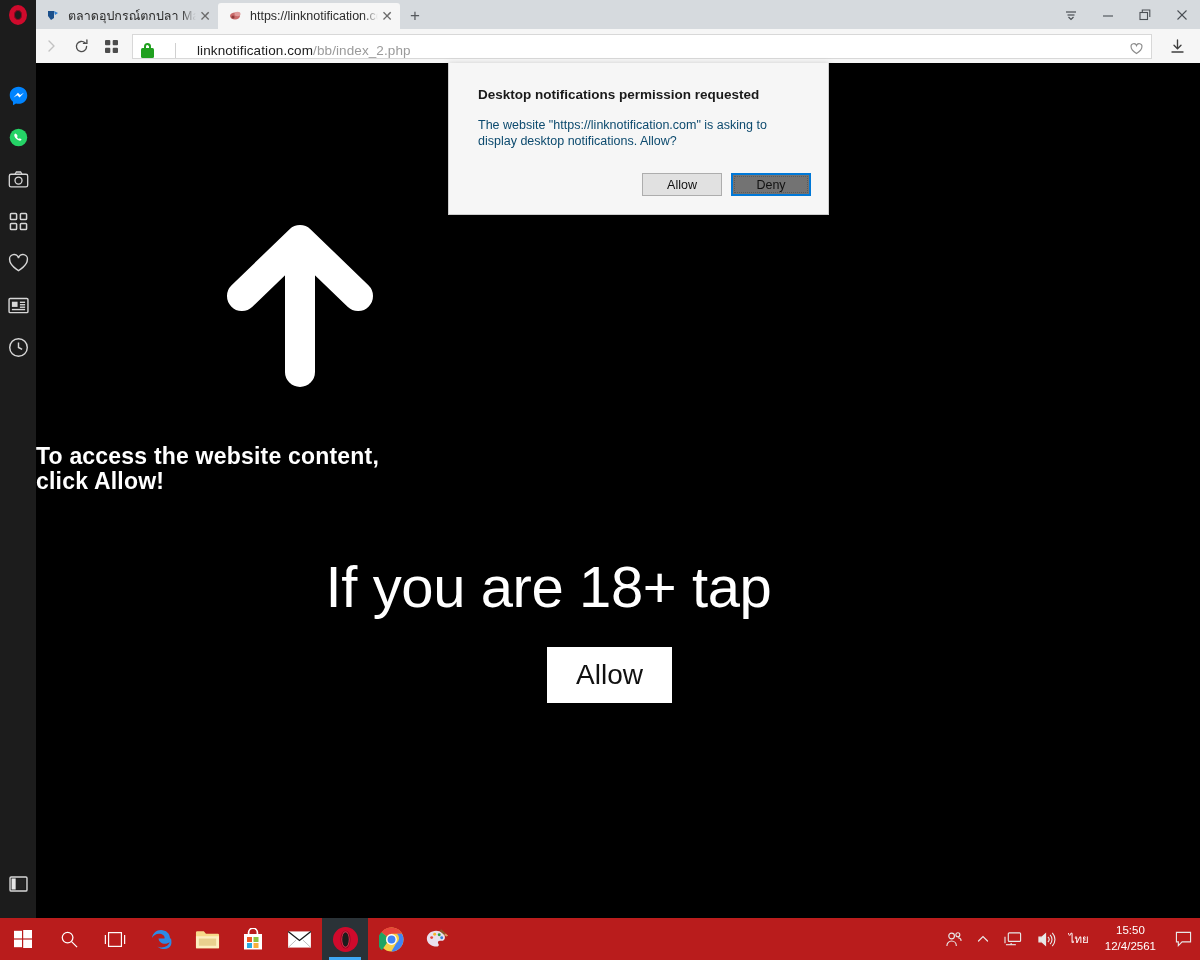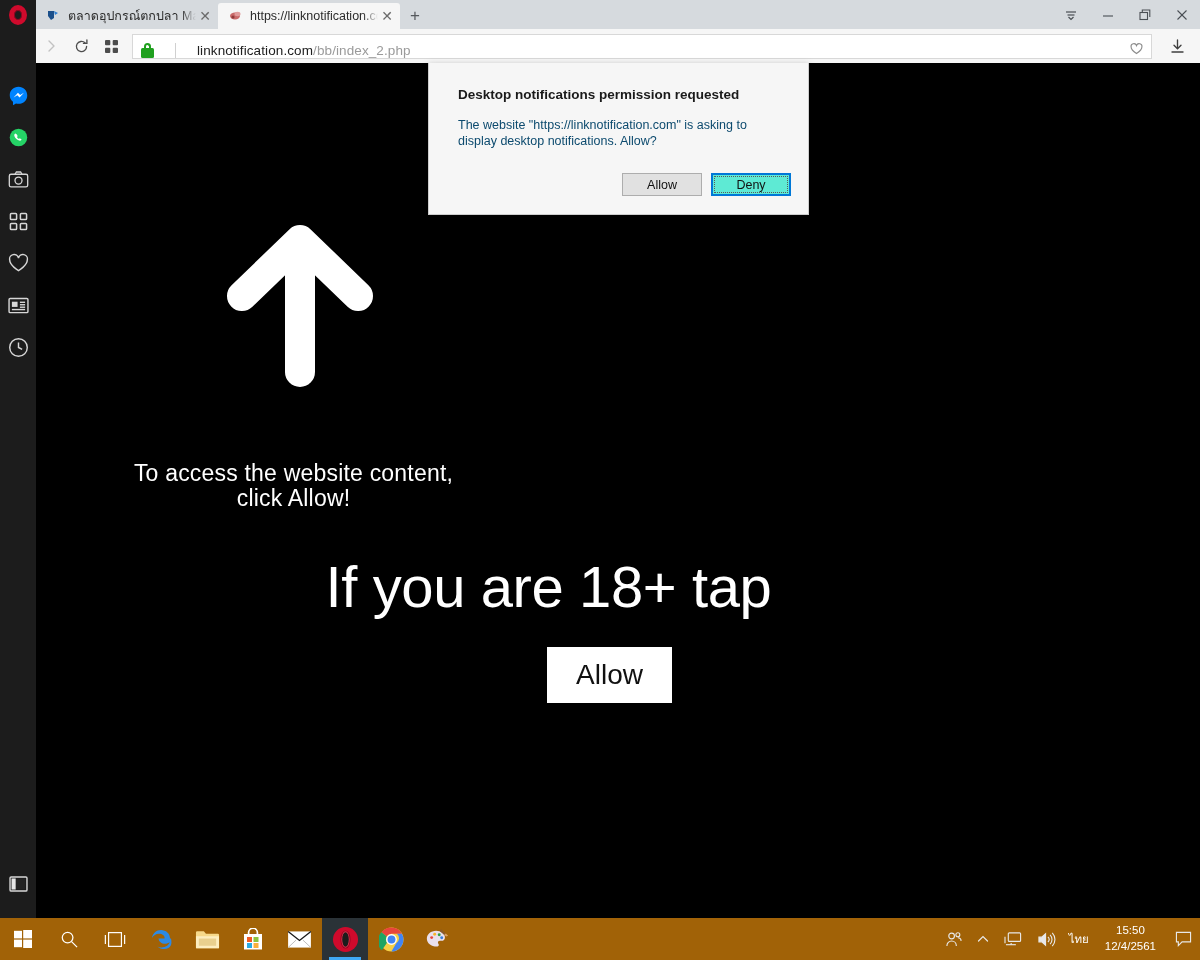--- a/index.html
+++ b/index.html
@@ -101,62 +101,62 @@
   .sb-item.first { margin-top: 45px; }
   .sb-spacer { flex: 1 1 auto; }
 
   
   .viewport {
     position: absolute; left: 36px; top: 63px; width: 1164px; height: 855px;
     background: #000; overflow: hidden;
   }
   .arrow-wrap { position: absolute; left: 179px; top: 157px; width: 170px; height: 168px; }
   .page-text1 {
-    position: absolute; left: 0; top: 398px; width: 515px;
-    text-align: center; color: #fff;
-    font-size: 23px; line-height: 1.1; letter-spacing: .2px;
+    position: absolute; left: 0; top: 381px; width: 515px;
+    color: #fff;
+    font-size: 23px; line-height: 1.1; letter-spacing: .2px; font-weight: bold;
   }
   .page-text2 {
     position: absolute; left: 0; top: 495px; width: 1025px;
     text-align: center; color: #fff;
     font-size: 58px; line-height: 1; letter-spacing: -.4px; font-weight: 400;
   }
   .page-allow-btn {
     position: absolute; left: 511px; top: 584px; width: 125px; height: 56px;
     background: #fff; color: #111;
     display: flex; align-items: center; justify-content: center;
     font-size: 28px;
   }
 
   
   .dialog {
-    position: absolute; left: 428px; top: 63px; width: 381px; height: 152px;
+    position: absolute; left: 448px; top: 63px; width: 381px; height: 152px;
     background: #f6f6f6;
     border: 1px solid #cdcdcd; border-top: none;
     box-shadow: 0 2px 7px rgba(0,0,0,.28);
     padding: 24px 28px 0 29px;
   }
   .dialog-title { font-size: 13.5px; font-weight: bold; color: #1a1a1a; margin-bottom: 15px; }
   .dialog-body { font-size: 12.5px; color: #0c4a6e; line-height: 1.28; }
   .dialog-actions { position: absolute; right: 17px; bottom: 18px; display: flex; gap: 9px; }
   .dlg-btn {
     width: 80px; height: 23px; font-size: 12.5px; color: #111;
     background: #e1e1e1; border: 1px solid #adadad;
     display: flex; align-items: center; justify-content: center;
   }
-  .dlg-btn.focused { border: 2px solid #0078d7; background: #5eead4; position: relative; }
+  .dlg-btn.focused { border: 2px solid #0078d7; background: #737373; position: relative; }
   .dlg-btn.focused::after {
     content: ""; position: absolute; left: 1px; top: 1px; right: 1px; bottom: 1px;
     border: 1px dotted #5a5a5a;
   }
 
   
   .taskbar {
     position: absolute; left: 0; top: 918px; width: 1200px; height: 42px;
-    background: #a16207;
+    background: #b91c1c;
     display: flex; align-items: center;
   }
   .tb-item {
     width: 46px; height: 42px; display: flex; align-items: center; justify-content: center;
     position: relative;
   }
   .tb-item.start { width: 46px; }
   .tb-item.active { background: #2a3237; }
   .tb-underline { position: absolute; left: 7px; right: 7px; bottom: 0; height: 3px; background: #3fa9f5; }
   .tray { margin-left: auto; display: flex; align-items: center; height: 42px; }

